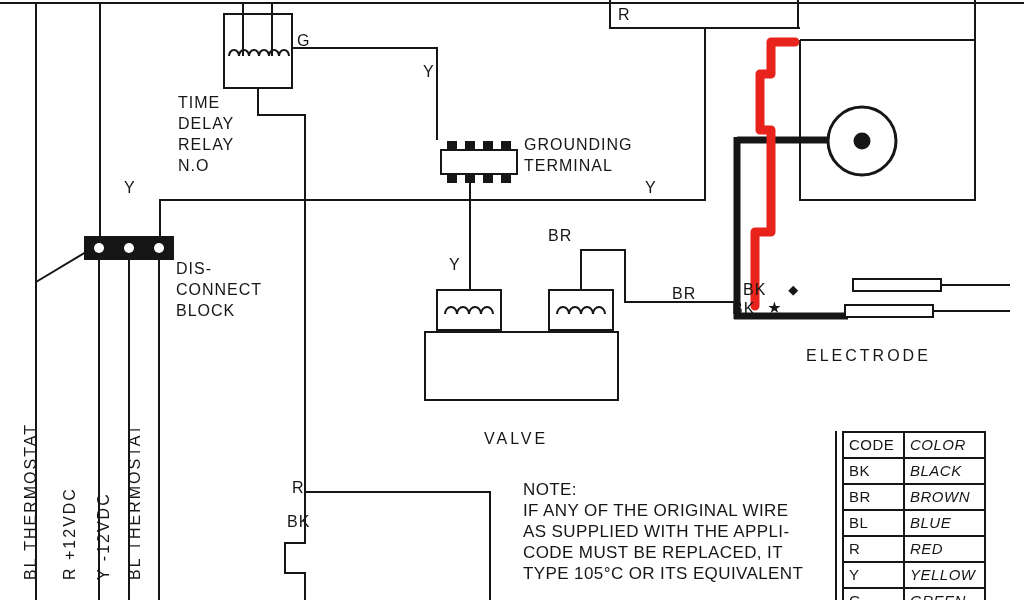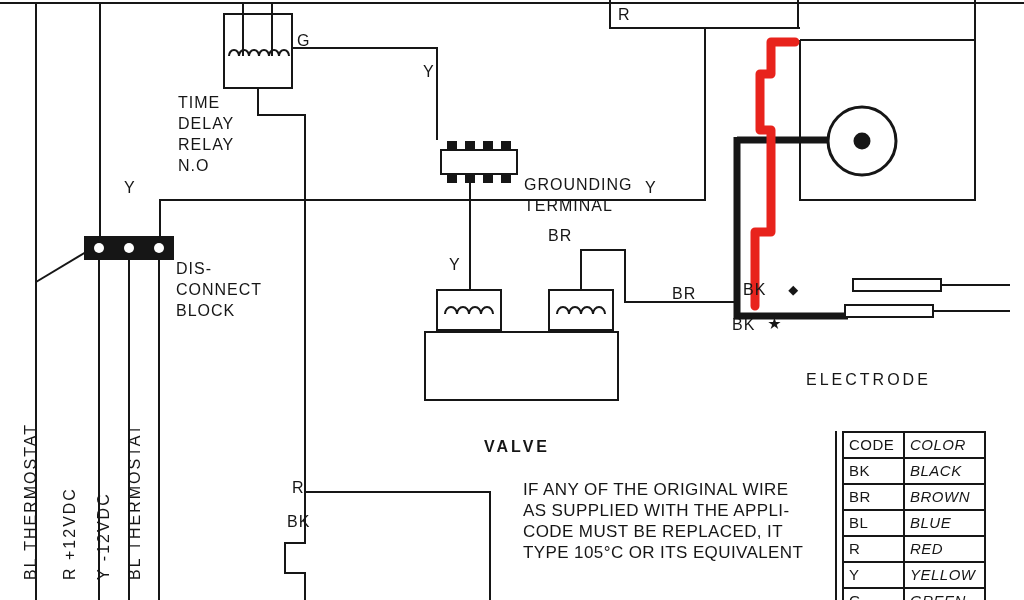--- a/index.html
+++ b/index.html
@@ -4,21 +4,21 @@
 <style>
   html,body{margin:0;padding:0;background:#e9e9e9;}
   #stage{
     position:relative;width:1024px;height:600px;overflow:hidden;background:#ffffff;
     font-family:"Liberation Sans","DejaVu Sans",sans-serif;color:#161616;
   }
   .lbl{
     position:absolute;font-size:16px;font-weight:400;letter-spacing:1px;
     line-height:21px;white-space:pre-line;color:#161616;
   }
-  .wide{letter-spacing:3px;margin-top:24px;}
+  .wide{letter-spacing:3px;}
   .vlabel{
     position:absolute;font-size:16px;letter-spacing:2px;white-space:nowrap;
     transform:rotate(-90deg);transform-origin:left bottom;height:18px;line-height:18px;
   }
   .sym{display:inline-block;font-size:13px;vertical-align:1px;}
   .note{
     position:absolute;left:523px;top:479px;font-size:17px;line-height:21px;
     letter-spacing:0.4px;white-space:nowrap;
   }
   .code-table{
@@ -122,50 +122,51 @@
     </g>
   </svg>
 
   <div class="lbl" style="left:618px;top:4px;">R</div>
   <div class="lbl" style="left:297px;top:30px;">G</div>
   <div class="lbl" style="left:423px;top:61px;">Y</div>
   <div class="lbl" style="left:178px;top:92px;">TIME
 DELAY
 RELAY
 N.O</div>
-  <div class="lbl" style="left:524px;top:134px;margin-top:40px;">GROUNDING
+  <div class="lbl" style="left:524px;top:134px;">GROUNDING
 TERMINAL</div>
   <div class="lbl" style="left:124px;top:177px;">Y</div>
   <div class="lbl" style="left:645px;top:177px;">Y</div>
   <div class="lbl" style="left:176px;top:258px;">DIS-
 CONNECT
 BLOCK</div>
   <div class="lbl" style="left:548px;top:225px;">BR</div>
   <div class="lbl" style="left:449px;top:254px;">Y</div>
   <div class="lbl" style="left:672px;top:283px;">BR</div>
 
   <div class="lbl" style="left:743px;top:258px;">
     <span>BK</span><span class="sym" style="margin-left:22px;">◆</span>
   </div>
-  <div class="lbl" style="left:732px;top:292px;">
+  <div class="lbl" style="left:732px;top:276px;">
     <span>BK</span><span class="sym" style="margin-left:12px;font-size:16px;">★</span>
   </div>
 
   <div class="lbl wide" style="left:806px;top:345px;">ELECTRODE</div>
-  <div class="lbl wide" style="left:484px;top:412px;font-weight:bold;">VALVE</div>
+  <div class="lbl wide" style="left:484px;top:428px;">VALVE</div>
 
   <div class="lbl" style="left:292px;top:477px;">R</div>
   <div class="lbl" style="left:287px;top:511px;">BK</div>
 
   <div class="vlabel" style="left:40px;top:562px;">BL THERMOSTAT</div>
   <div class="vlabel" style="left:79px;top:562px;">R +12VDC</div>
   <div class="vlabel" style="left:113px;top:562px;">Y -12VDC</div>
   <div class="vlabel" style="left:144px;top:562px;">BL THERMOSTAT</div>
 
   <div class="note">
+    <div>NOTE:</div>
     <div>IF ANY OF THE ORIGINAL WIRE</div>
     <div>AS SUPPLIED WITH THE APPLI-</div>
     <div>CODE MUST BE REPLACED, IT</div>
     <div>TYPE 105°C OR ITS EQUIVALENT</div>
   </div>
 
   <div class="code-table">
     <div class="tr">
       <div class="td c1">CODE</div>
       <div class="td c2">COLOR</div>

